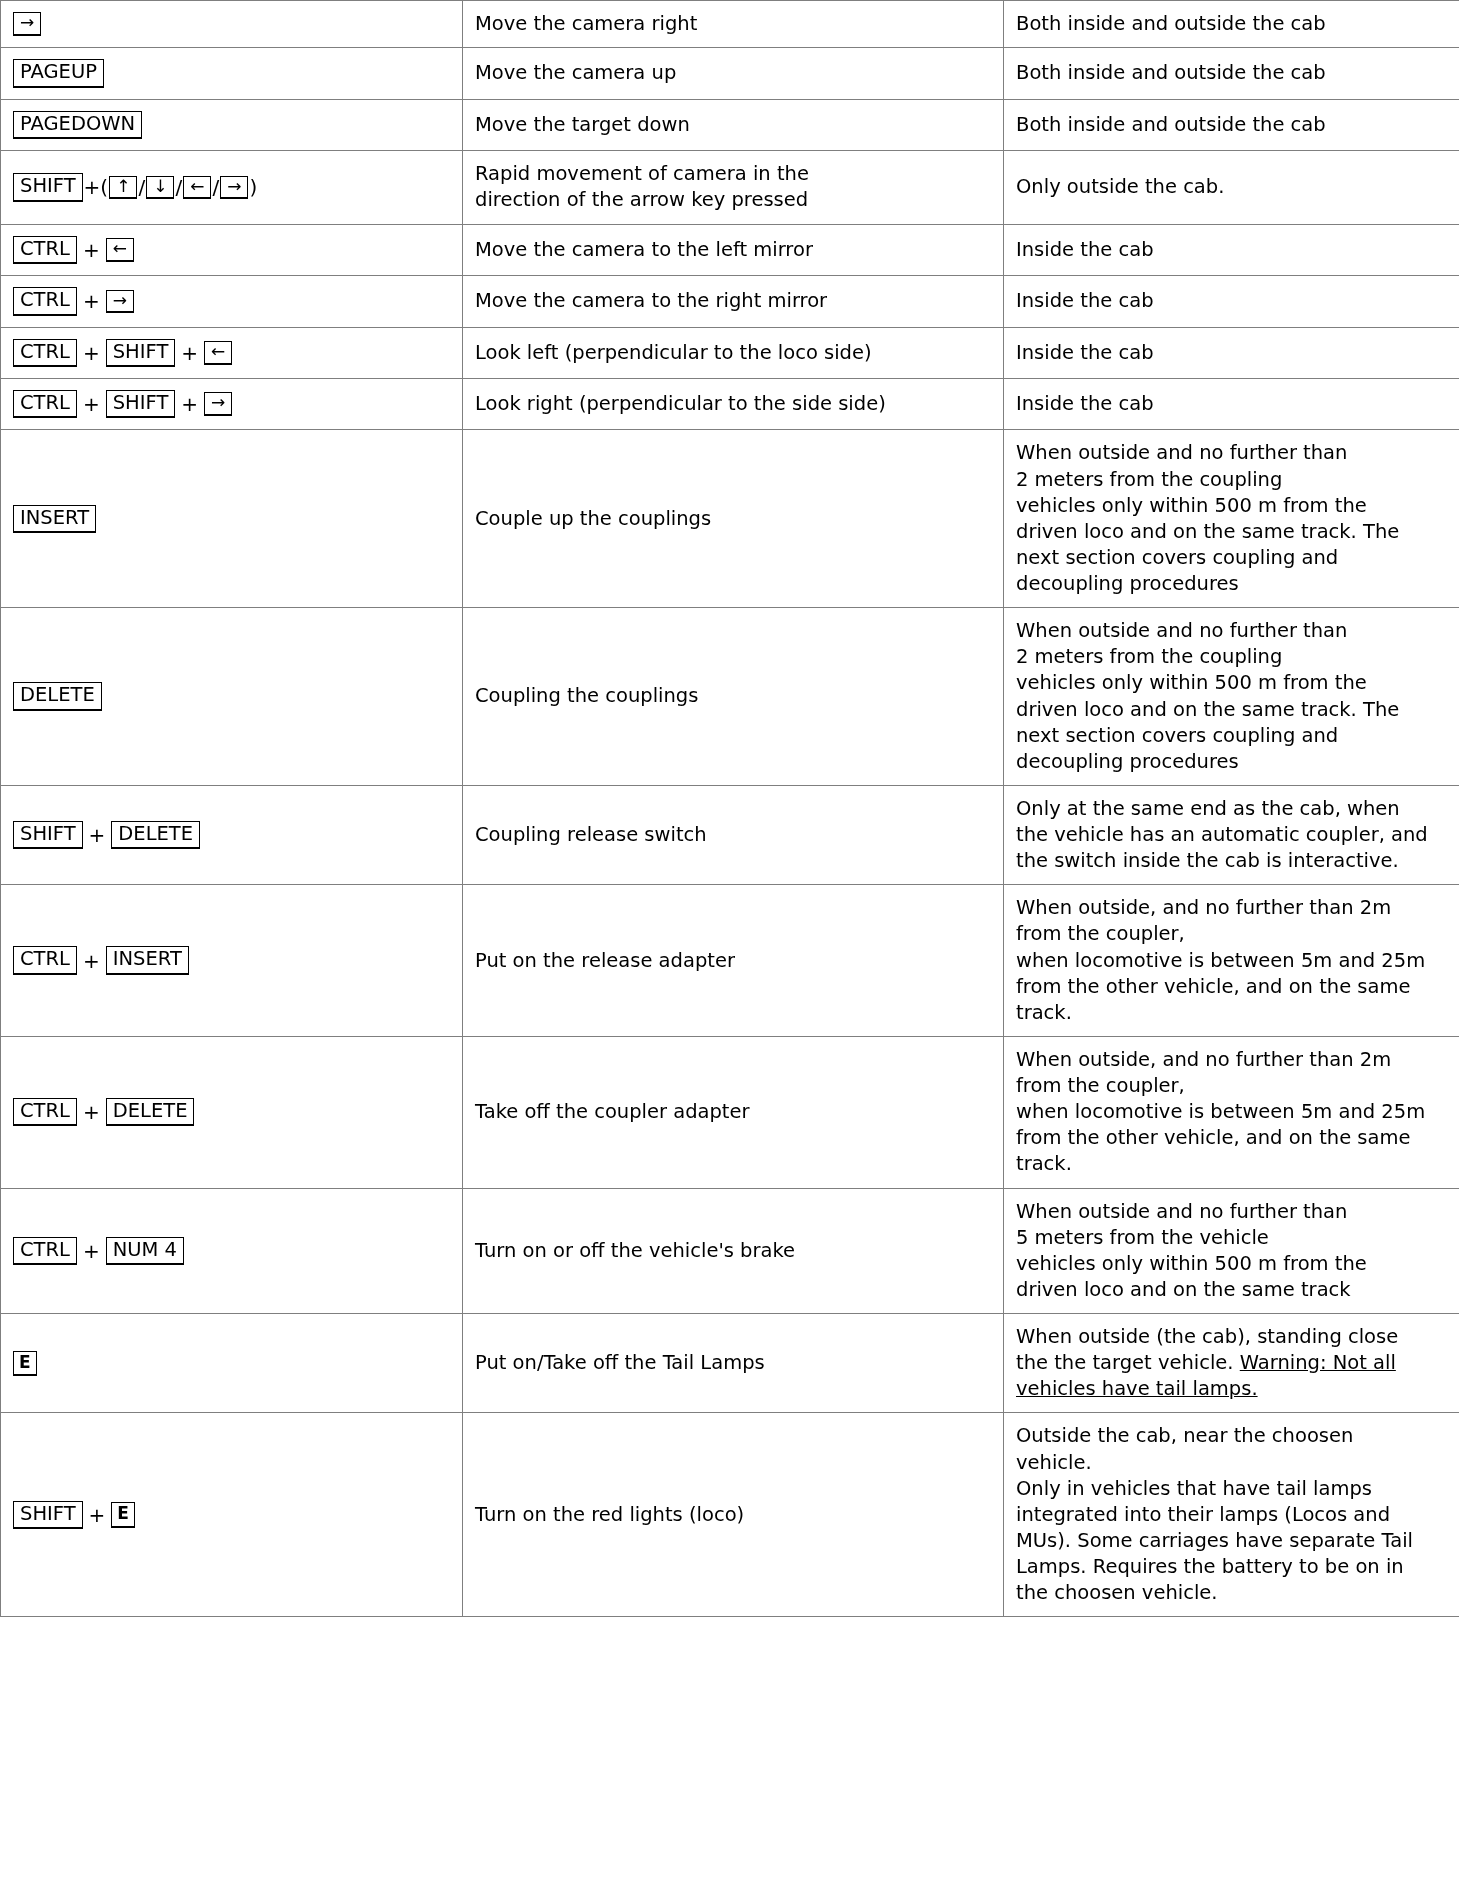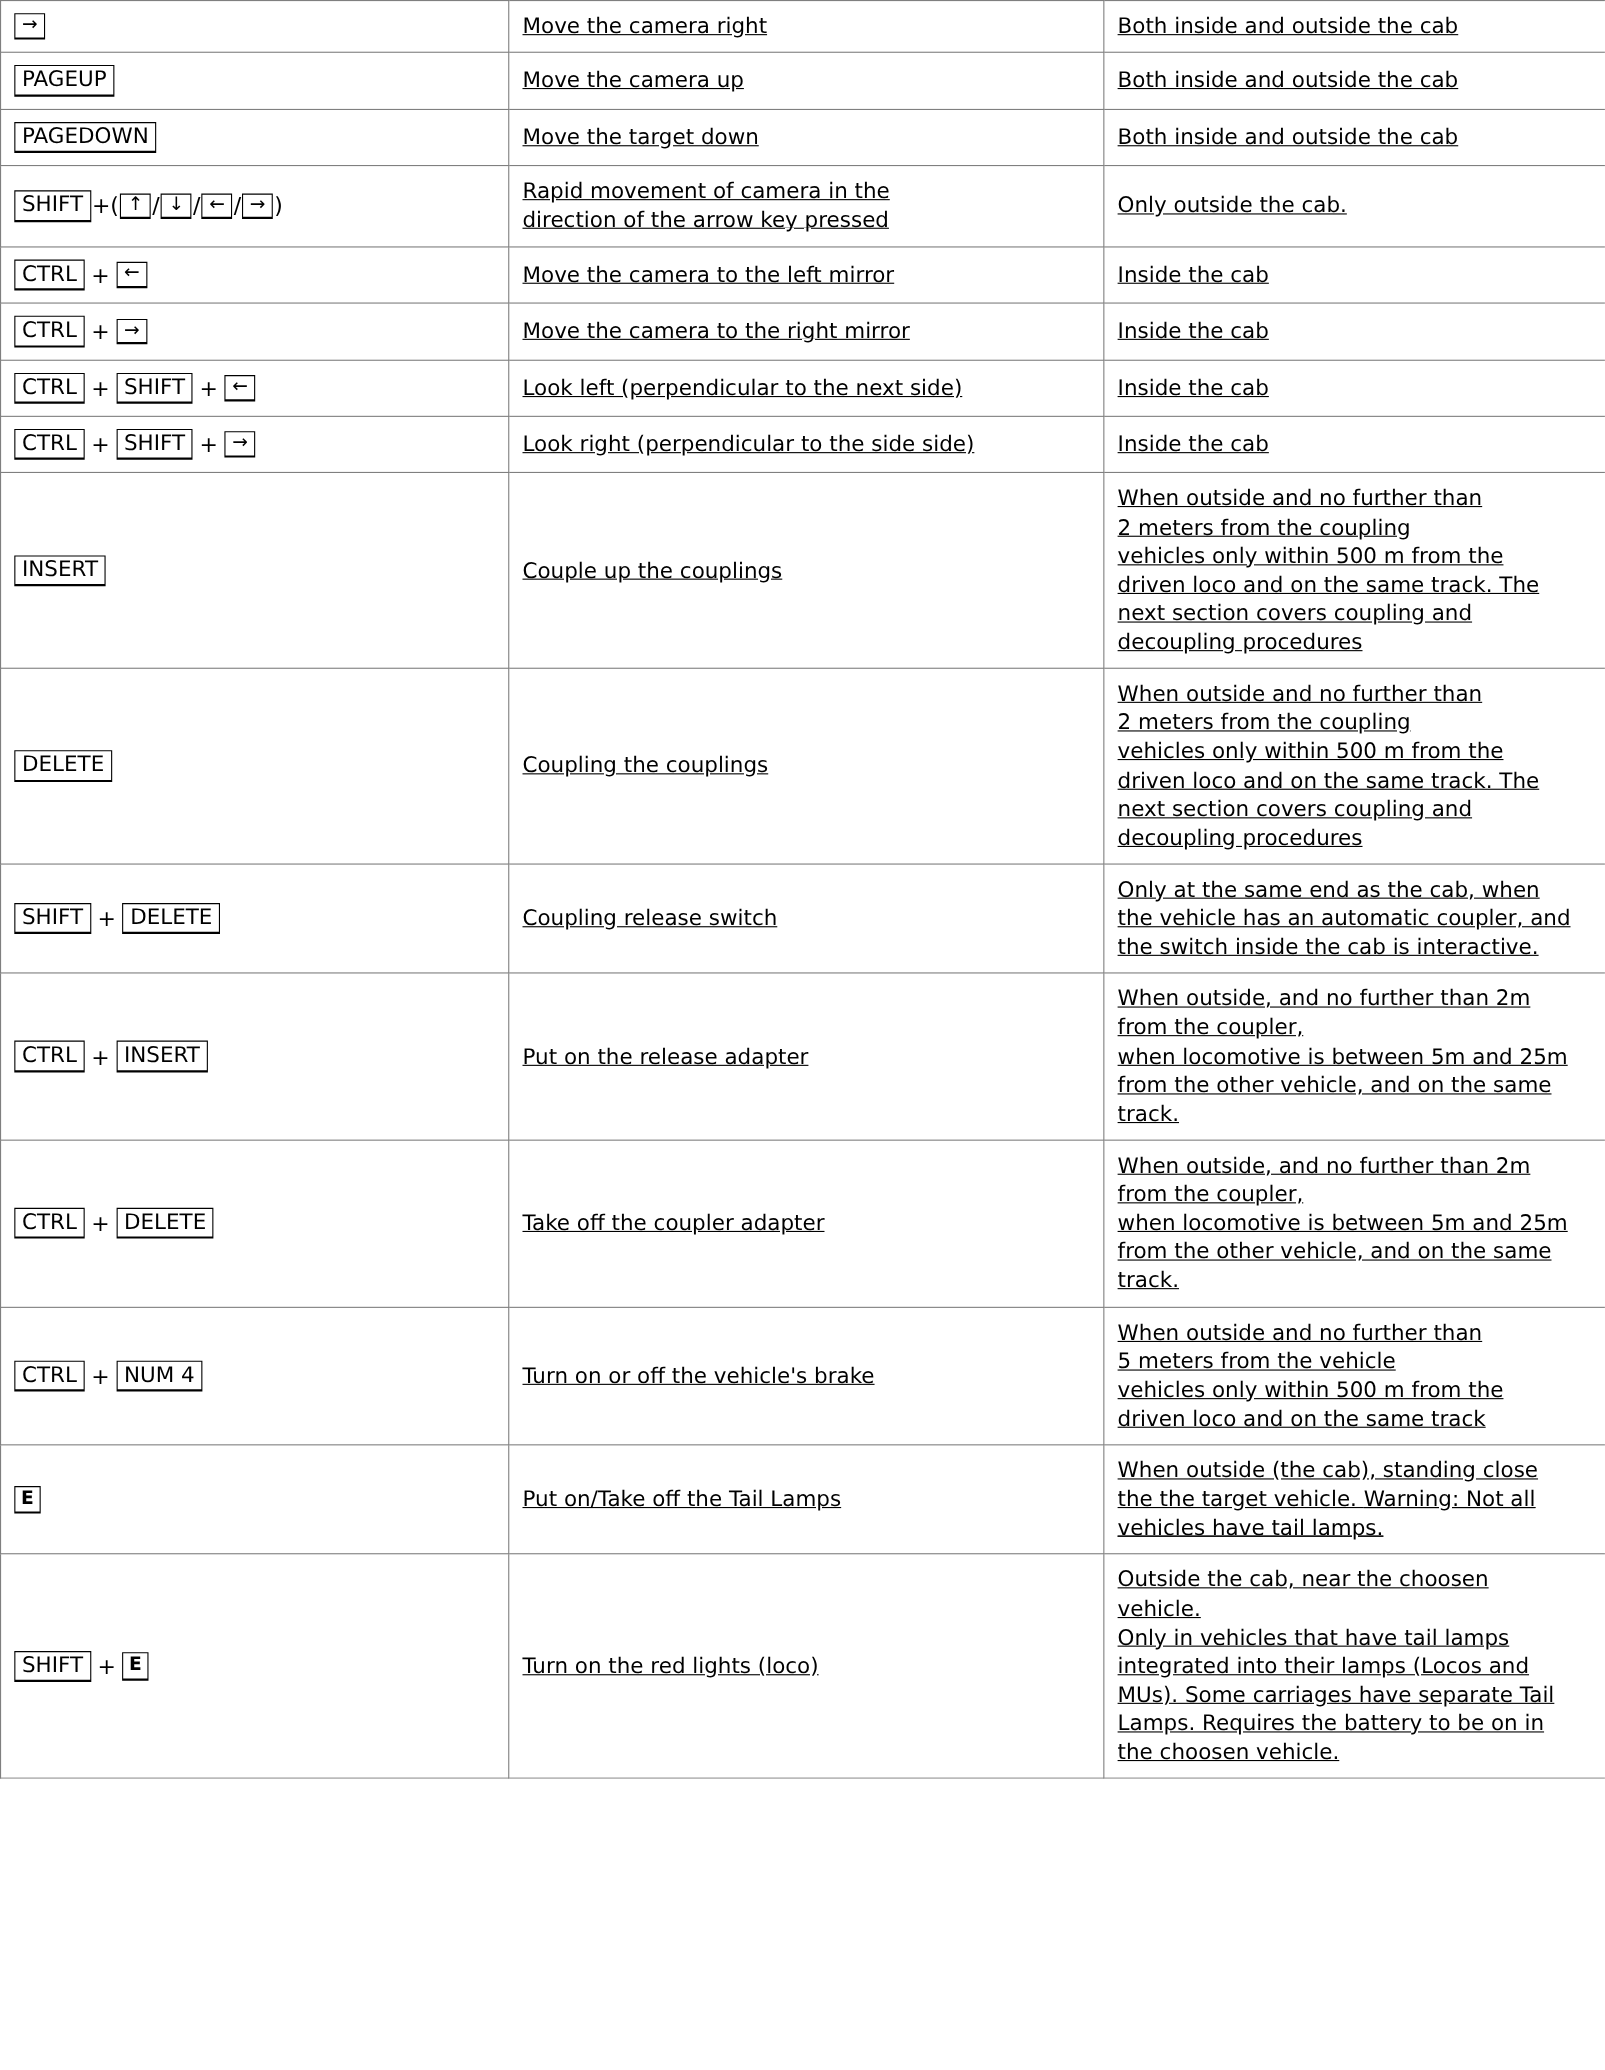--- a/index.html
+++ b/index.html
@@ -23,21 +23,20 @@
     padding: 10px 12px;
   }
   td.col-keys   { width: 437px; }
   td.col-action { width: 516px; }
   td.col-cond   { width: 504px; }
 
   .action-text, .cond-text {
     font-size: 19.5px;
     line-height: 1.35;
     white-space: pre-line;
-    text-decoration: underline;
   }
   .cond-text { line-height: 1.34; }
 
   
   .keys {
     display: flex;
     flex-wrap: wrap;
     align-items: center;
     gap: 0px;
     font-size: 19px;
@@ -177,21 +176,21 @@
         <td class="col-keys">
           <div class="keys">
             <span class="key">CTRL</span>
             <span class="plus">+</span>
             <span class="key">SHIFT</span>
             <span class="plus">+</span>
             <span class="key arrow">←</span>
           </div>
         </td>
         <td class="col-action">
-          <div class="action-text">Look left (perpendicular to the next side)</div>
+          <div class="action-text">Look left (perpendicular to the loco side)</div>
         </td>
         <td class="col-cond">
           <div class="cond-text">Inside the cab</div>
         </td>
       </tr>
       <tr>
         <td class="col-keys">
           <div class="keys">
             <span class="key">CTRL</span>
             <span class="plus">+</span>

